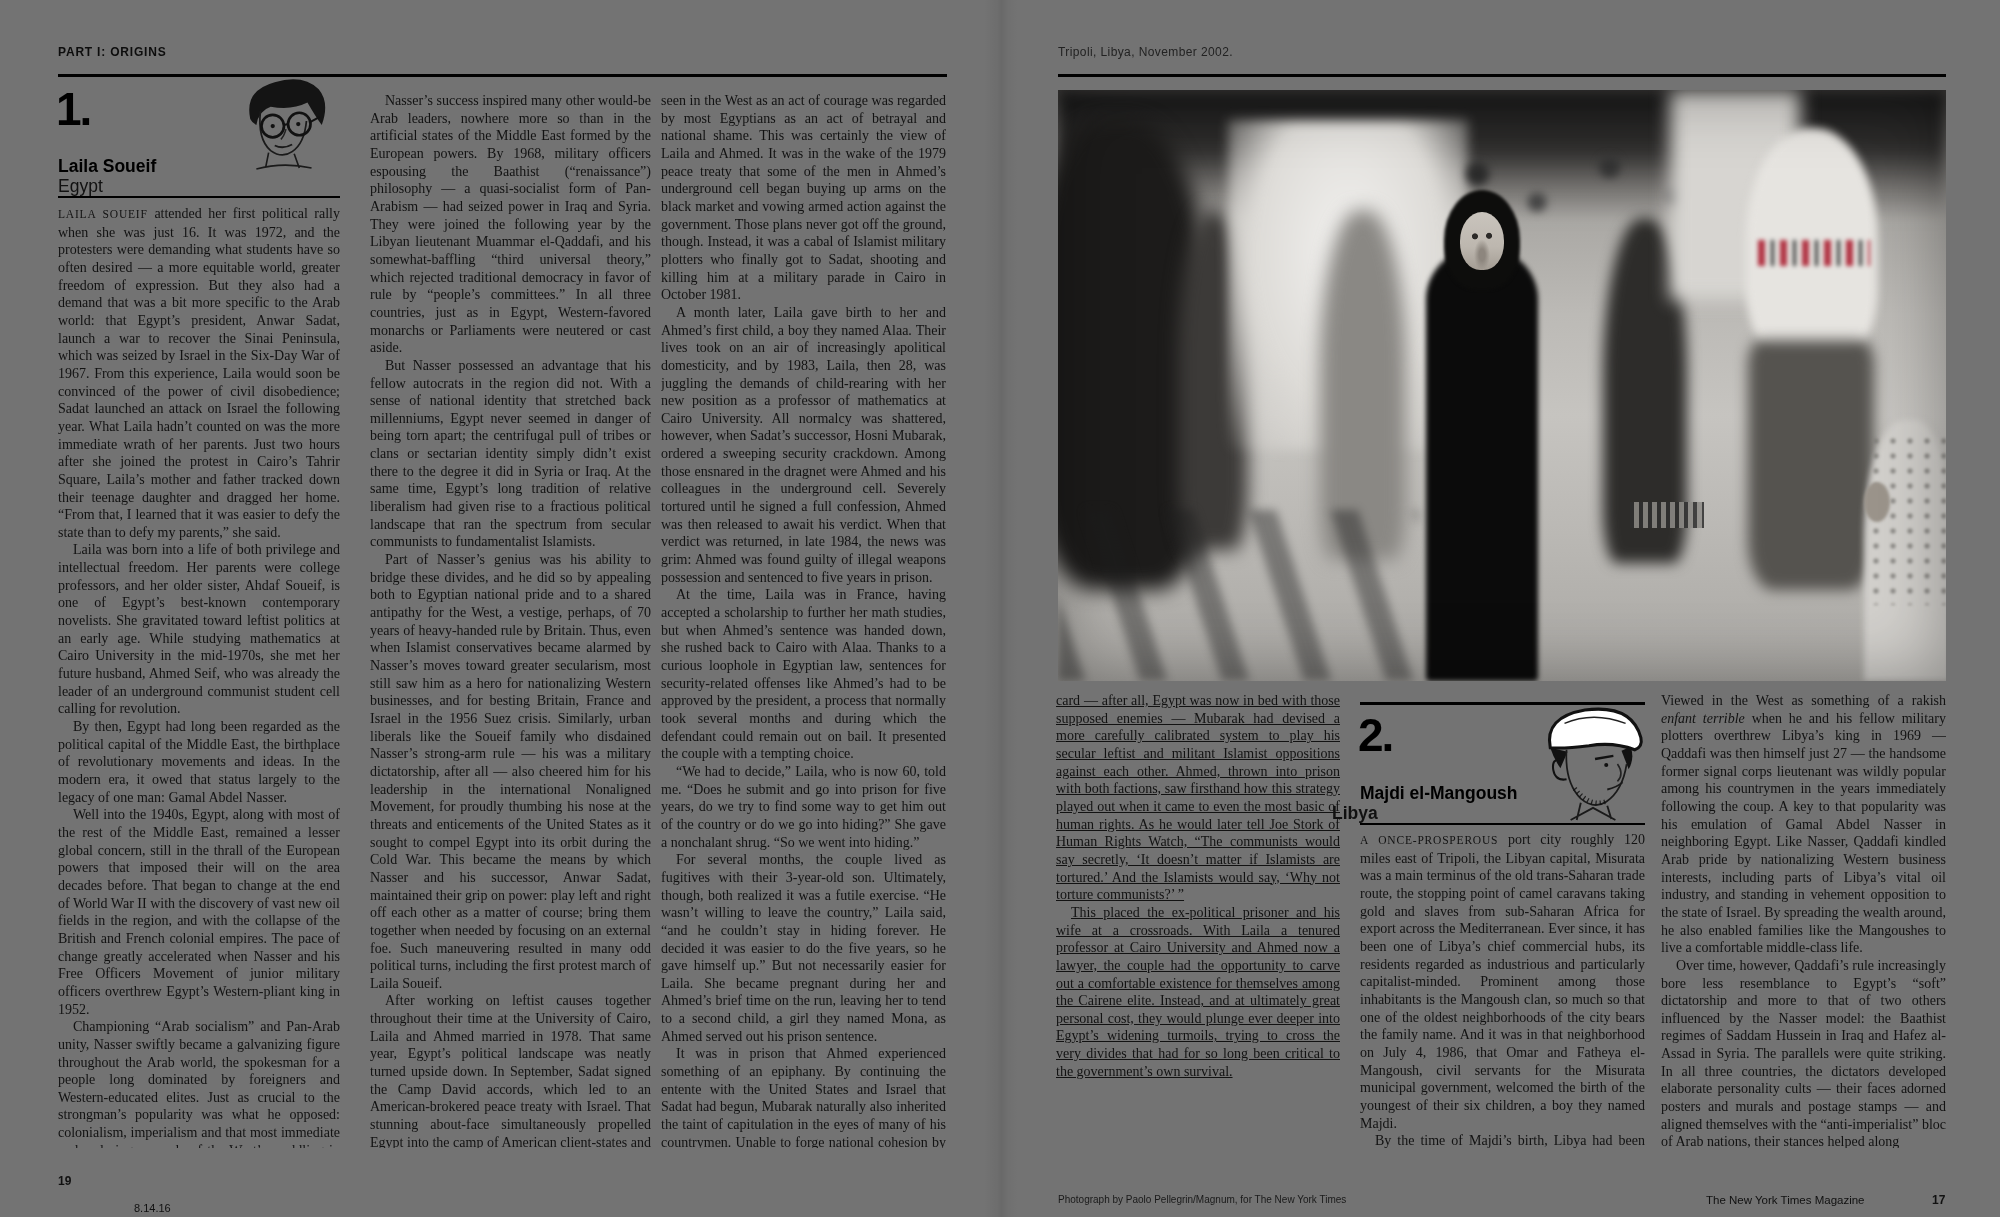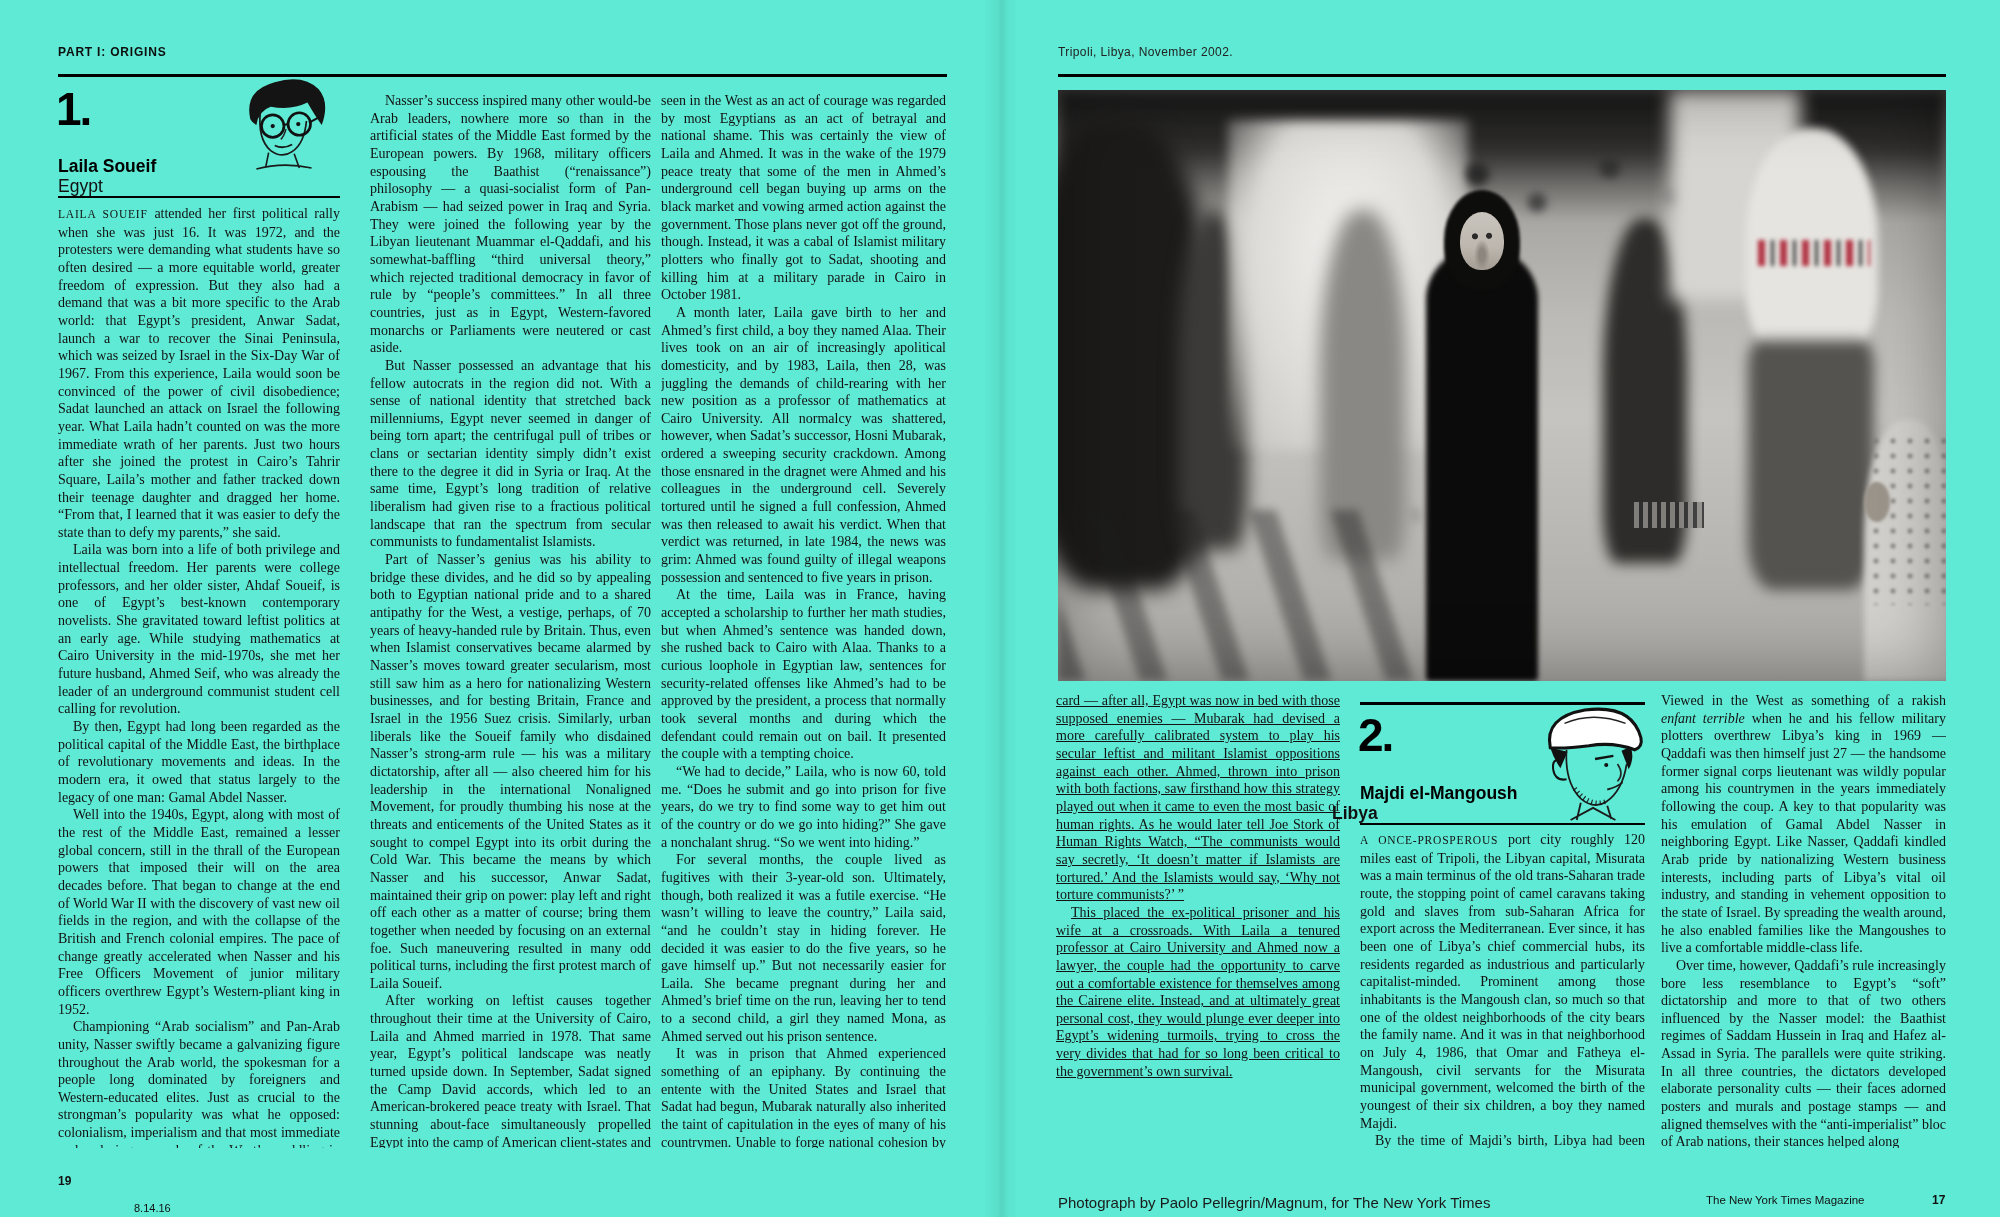--- a/index.html
+++ b/index.html
@@ -1,37 +1,37 @@
 <!DOCTYPE html>
 <html><head>
 <meta charset="utf-8">
 <style>
   html,body{margin:0;padding:0;background:#e9e9e7;}
-  .spread{position:relative;width:2000px;height:1217px;background:#5eead4;overflow:hidden;
+  .spread{position:relative;width:2000px;height:1217px;background:#737373;overflow:hidden;
           font-family:"Liberation Serif",serif;color:#111;}
   .fold{position:absolute;left:984px;top:0;width:34px;height:100%;
         background:linear-gradient(90deg,rgba(0,0,0,0) 0%,rgba(0,0,0,0.05) 40%,rgba(0,0,0,0.09) 52%,rgba(0,0,0,0.03) 70%,rgba(0,0,0,0) 100%);}
   .kicker{position:absolute;font-family:"Liberation Sans",sans-serif;font-size:12px;color:#0d0d0d;white-space:nowrap;}
   .kicker.bold{font-weight:bold;letter-spacing:0.8px;}
   .kicker.reg{font-weight:normal;letter-spacing:0.4px;color:#222;}
   .rule-thick{position:absolute;background:#000;height:3px;}
   .rule-thin{position:absolute;background:#000;height:1.5px;}
   .section-number{position:absolute;font-family:"Liberation Sans",sans-serif;font-weight:900;
                   font-size:46px;line-height:1;letter-spacing:-2px;color:#000;}
   .profile-name{position:absolute;font-family:"Liberation Sans",sans-serif;font-weight:bold;font-size:17.5px;line-height:1.05;color:#000;white-space:nowrap;}
   .profile-country{position:absolute;font-family:"Liberation Sans",sans-serif;font-weight:normal;font-size:17.5px;line-height:1.05;color:#111;white-space:nowrap;}
   .portrait{position:absolute;}
   .body-col{position:absolute;width:285px;text-align:justify;font-size:14px;line-height:17.65px;
             color:#121212;overflow:hidden;}
   .frag{margin:0;padding:0;}
   .frag.indent{text-indent:15px;}
   .lead{font-size:11.5px;letter-spacing:0.8px;}
   .footer-item{position:absolute;font-family:"Liberation Sans",sans-serif;font-size:11px;color:#111;white-space:nowrap;}
   .footer-item.bold{font-weight:bold;font-size:12px;}
-  .footer-item.credit{font-size:15px;color:#1a1a1a;}
+  .footer-item.credit{font-size:10px;color:#1a1a1a;}
   
   .photo{position:absolute;left:1058px;top:90px;width:888px;height:591px;overflow:hidden;
          background:linear-gradient(180deg,#4a4846 0%,#8b8986 10%,#aaa8a4 22%,#bcbab6 38%,#c6c4c0 55%,#bab8b4 75%,#a9a7a3 100%);}
   .photo *{position:absolute;}
   .ph-awning{left:0;top:0;width:100%;height:130px;filter:blur(7px);
      background:linear-gradient(180deg,#181818 0%,#2e2d2c 45%,rgba(90,88,86,0.6) 75%,rgba(120,118,116,0) 100%);}
   .ph-left-dark{left:-30px;top:30px;width:185px;height:470px;background:#1c1b1a;border-radius:40% 45% 30% 35%;filter:blur(10px);}
   .ph-left-fig2{left:120px;top:120px;width:70px;height:340px;background:#3c3a38;border-radius:45% 45% 20% 20%;filter:blur(9px);}
   .ph-bright{left:170px;top:30px;width:240px;height:330px;background:radial-gradient(ellipse at 50% 40%,#f2f1ef 0%,#dddbd7 55%,rgba(200,198,194,0) 100%);filter:blur(6px);}
   .ph-walker{left:262px;top:120px;width:86px;height:350px;background:#8a8884;border-radius:45% 45% 15% 15%;filter:blur(9px);}

